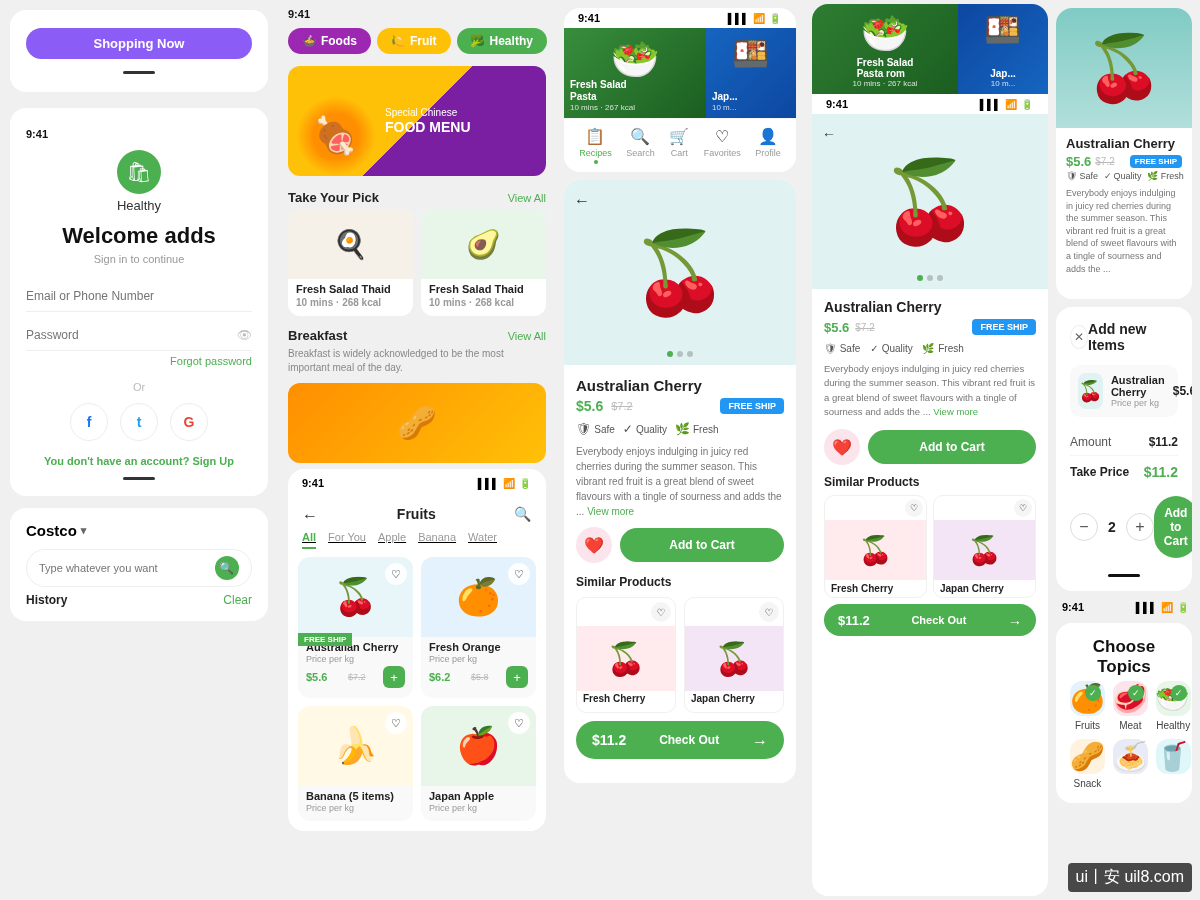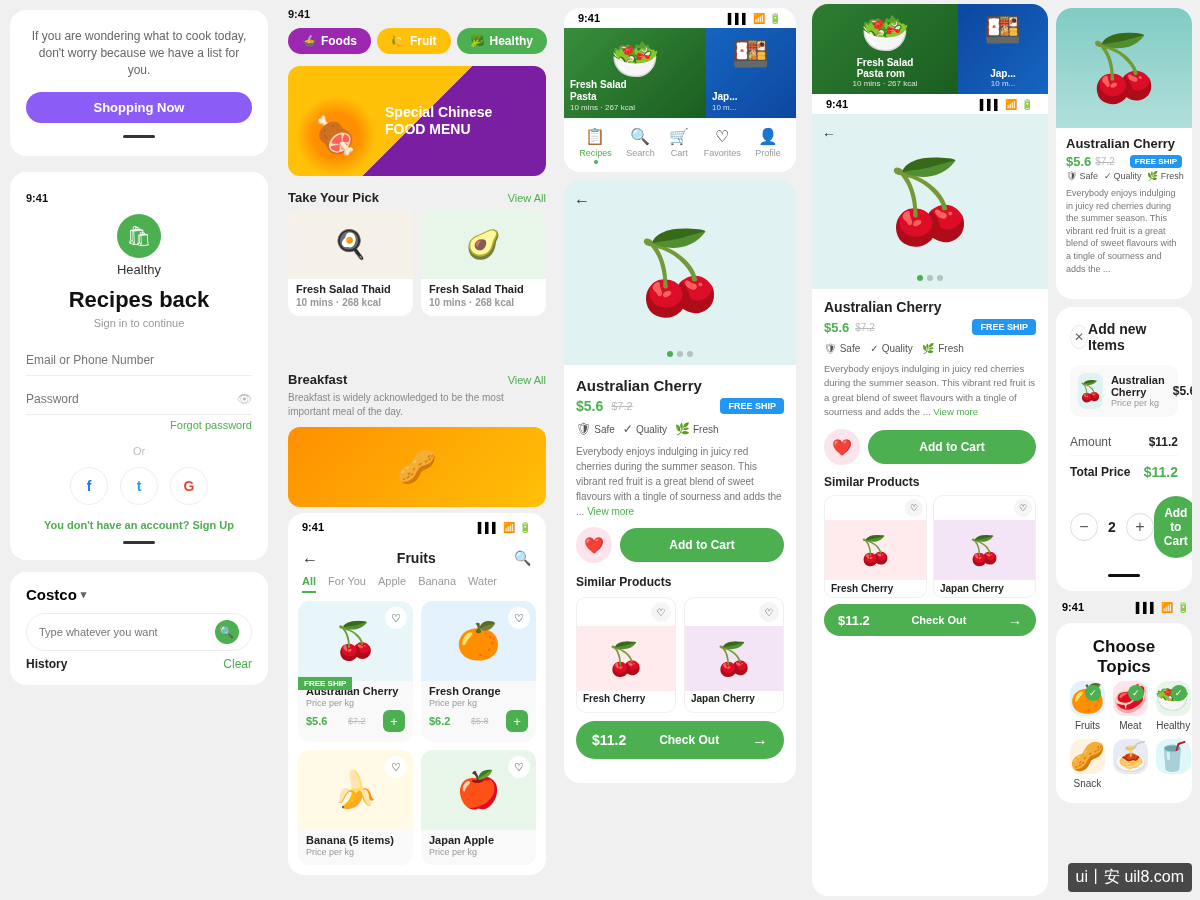--- a/index.html
+++ b/index.html
@@ -284,21 +284,21 @@
       padding: 0 12px;
     }
     .promo-text {
       color: #fff;
       font-size: 14px;
       font-weight: 800;
       line-height: 1.2;
       z-index: 2;
       margin-left: 85px;
     }
-    .promo-text .special { font-size: 14px; font-weight: 700; }
+    .promo-text .special { font-size: 10px; font-weight: 400; }
     .promo-food-img {
       position: absolute;
       left: 8px;
       bottom: 0;
       width: 80px;
       height: 80px;
       background: radial-gradient(circle, #ff8f00 40%, transparent 70%);
       border-radius: 50%;
     }
     .promo-food-img::after {
@@ -387,20 +387,21 @@
       padding: 12px 14px 8px;
     }
     .fruits-title { font-size: 14px; font-weight: 700; color: #222; text-align: center; flex: 1; }
     .fruits-back { color: #333; font-size: 16px; cursor: pointer; }
     .fruits-search { color: #333; font-size: 14px; cursor: pointer; }
     .fruits-filter-row {
       display: flex;
       gap: 12px;
       padding: 0 14px 8px;
       overflow: hidden;
+      text-decoration: underline;
     }
     .fruits-filter {
       font-size: 11px;
       color: #999;
       cursor: pointer;
       padding-bottom: 4px;
     }
     .fruits-filter.active {
       color: #4caf50;
       border-bottom: 2px solid #4caf50;
@@ -1064,32 +1065,31 @@
       color: #111;
       padding: 8px 10px 0;
     }
   </style>
 </head>
 <body>
 
 <div class="col col1">
 
   <div class="banner-card">
-    <p class="banner-text">If you are wondering what to cook today, don't worry because we have a list for you.</p>
     <button class="shop-btn">Shopping Now</button>
     <div class="indicator"></div>
   </div>
 
   <div class="login-card">
     <div class="login-time">9:41</div>
     <div class="login-logo">
       <div class="bag-icon">🛍</div>
     </div>
     <div class="login-brand">Healthy</div>
-    <div class="login-title">Recipes back</div>
+    <div class="login-title">Welcome adds</div>
     <div class="login-sub">Sign in to continue</div>
     <input class="login-input" type="text" placeholder="Email or Phone Number" style="">
     <div class="login-input-row">
       <input type="password" placeholder="Password" style="">
       <span class="eye-icon">👁</span>
     </div>
     <div class="forgot-link">Forgot password</div>
     <div class="or-divider">Or</div>
     <div class="social-row">
       <div class="social-btn fb">f</div>
@@ -1164,21 +1164,21 @@
       <div class="food-name">Fresh Salad Thaid</div>
       <div class="food-meta">
         <span>10 mins</span>
         <span> · </span>
         <span>268 kcal</span>
       </div>
     </div>
   </div>
 
   <div class="breakfast-section">
-    <div class="section-header" style="padding: 4px 0 4px; margin-top: 44px;">
+    <div class="section-header" style="padding: 4px 0 4px;">
       <span class="section-title">Breakfast</span>
       <span class="view-all">View All</span>
     </div>
     <div class="breakfast-desc">Breakfast is widely acknowledged to be the most important meal of the day.</div>
     <div class="breakfast-img-placeholder">🥜</div>
   </div>
 
   <div class="fruits-screen">
     <div class="status-bar" style="padding: 8px 14px 4px;">
       <span>9:41</span>
@@ -1466,21 +1466,21 @@
           <div class="modal-product-name">Australian Cherry</div>
           <div class="modal-product-per">Price per kg</div>
         </div>
         <div class="modal-product-price">$5.6</div>
       </div>
       <div class="modal-line">
         <span class="modal-line-label">Amount</span>
         <span class="modal-line-value">$11.2</span>
       </div>
       <div class="modal-total">
-        <span class="modal-total-label">Total Price</span>
+        <span class="modal-total-label">Take Price</span>
         <span class="modal-total-value">$11.2</span>
       </div>
       <div class="qty-row">
         <div class="qty-controls">
           <button class="qty-btn">−</button>
           <span class="qty-value">2</span>
           <button class="qty-btn">+</button>
         </div>
         <button class="modal-add-cart">Add to Cart</button>
       </div>

